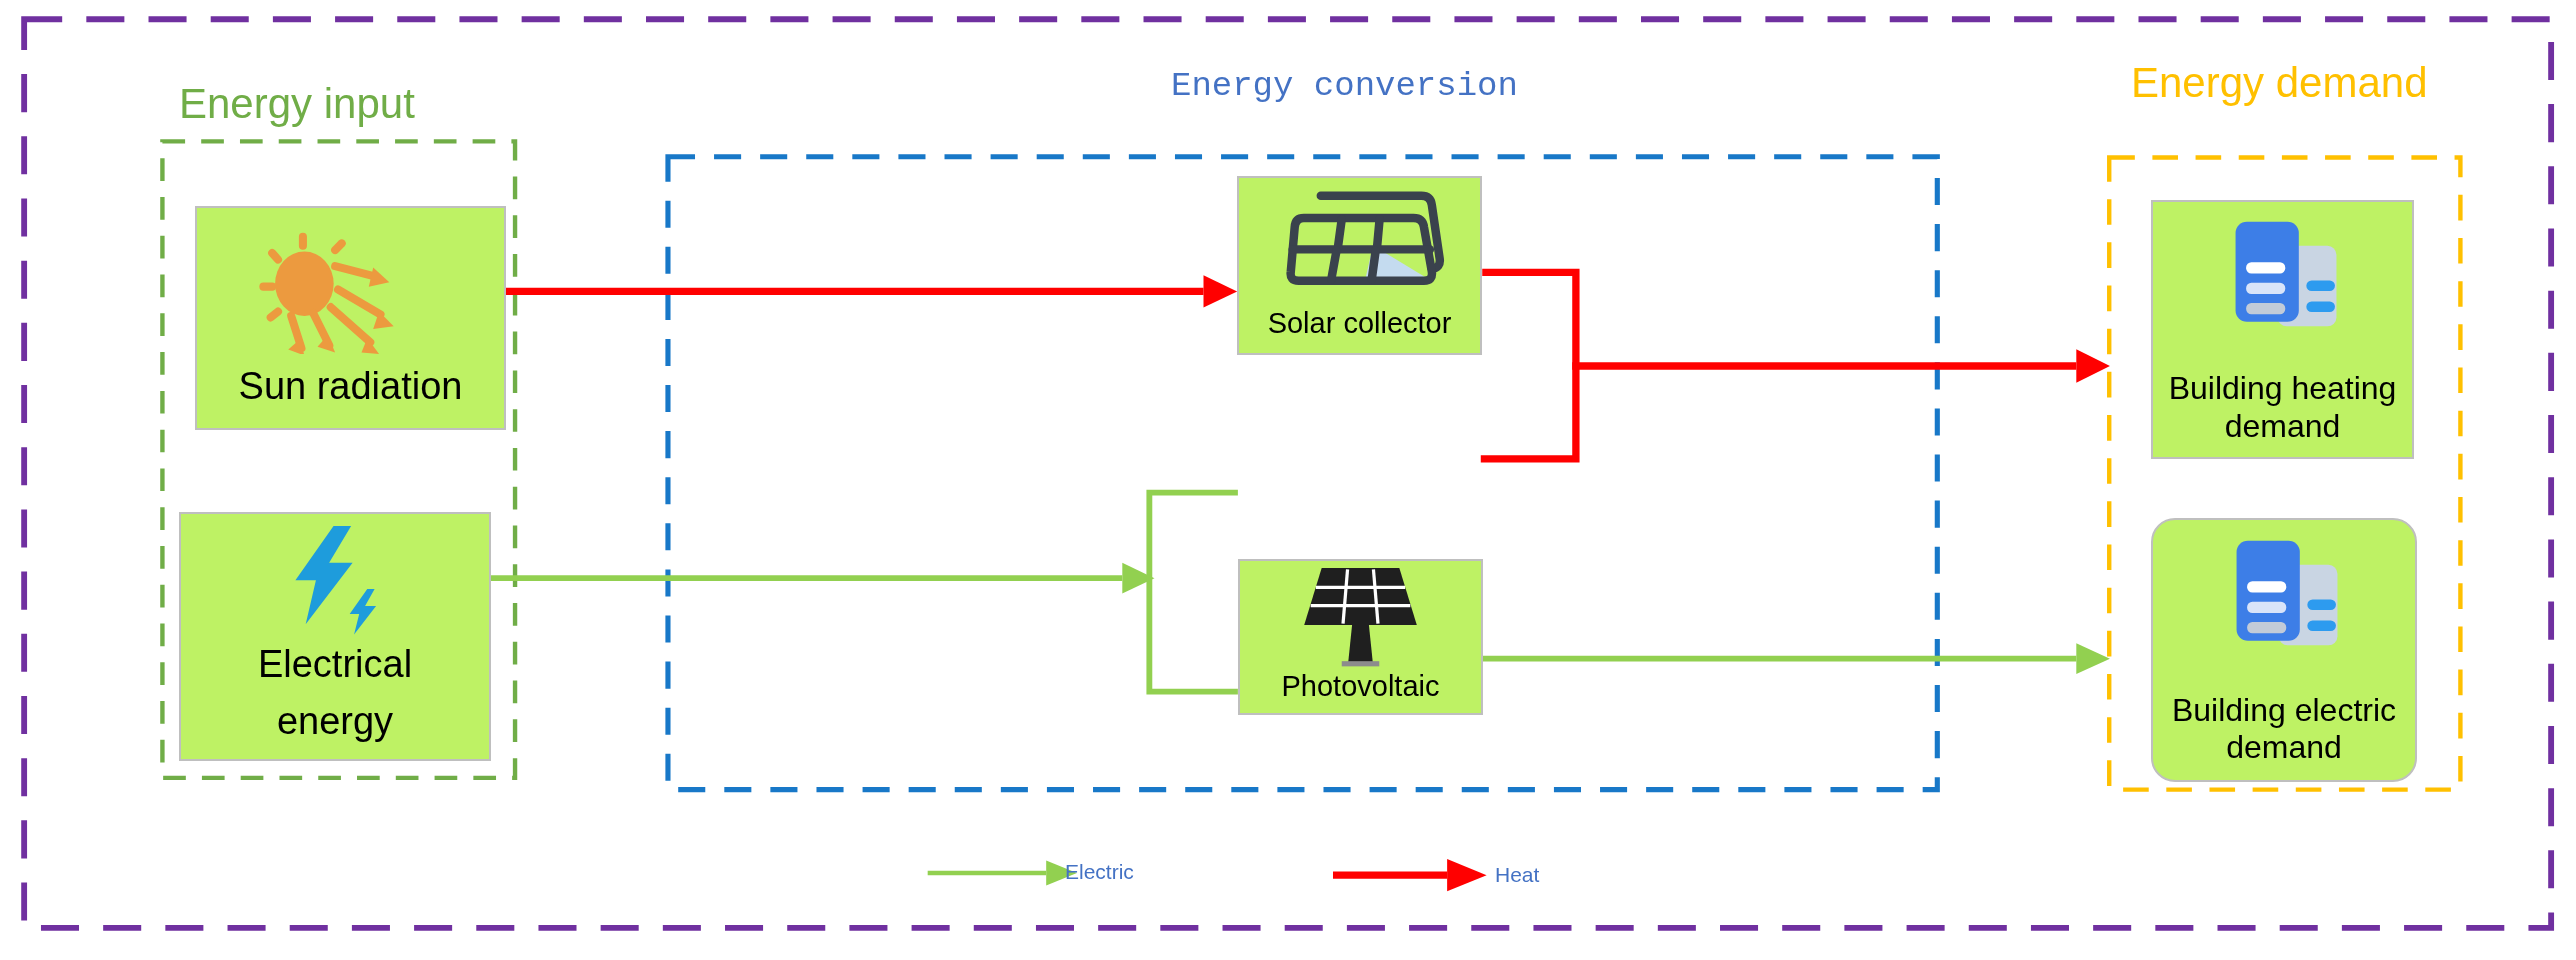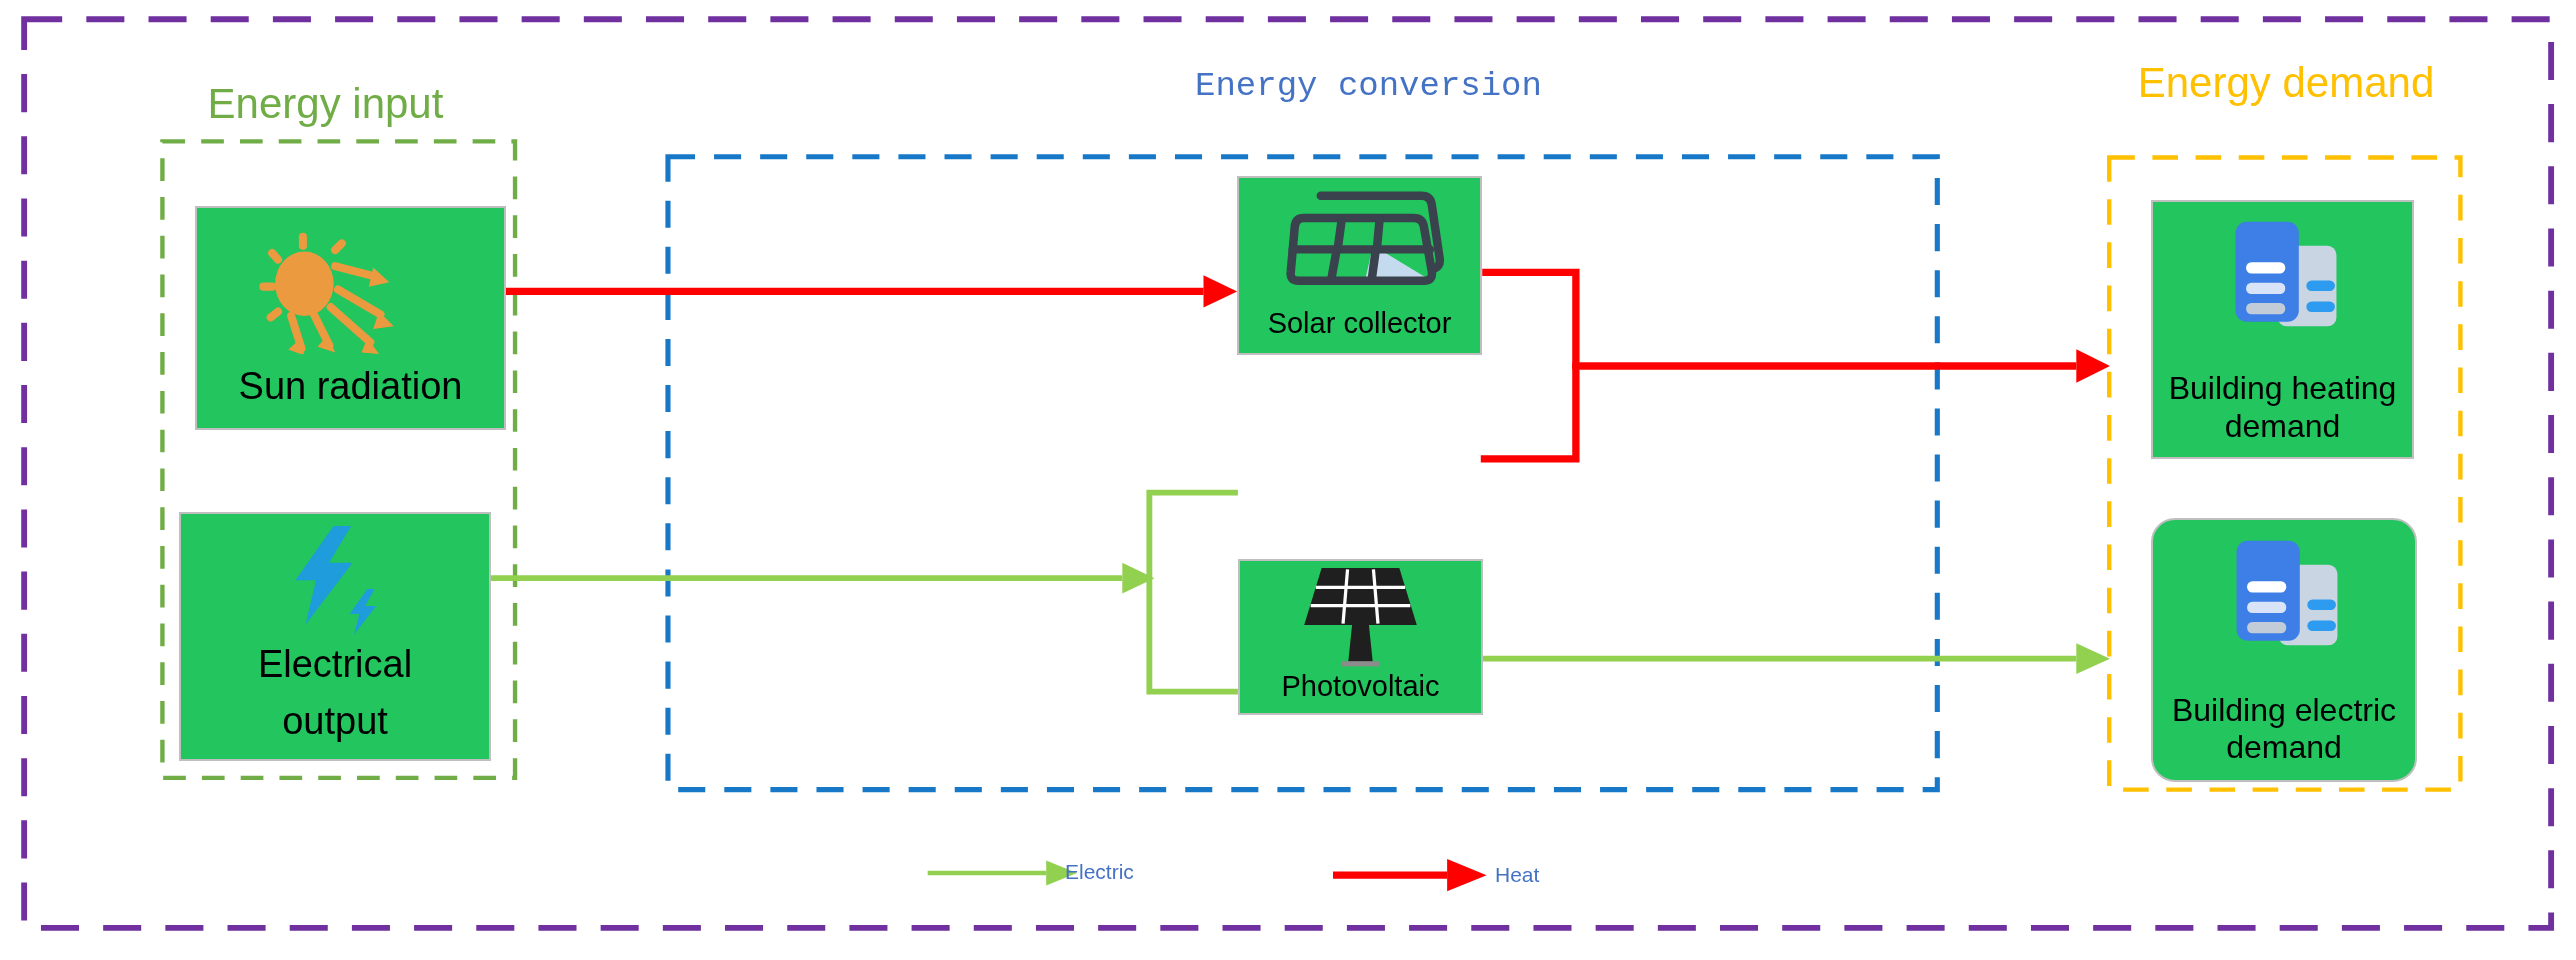--- a/index.html
+++ b/index.html
@@ -28,28 +28,28 @@
   .rect-input{fill:none;stroke:var(--input-green);stroke-width:6;stroke-dasharray:31 22;}
   .rect-conversion{fill:none;stroke:var(--conversion-blue-dash);stroke-width:7;stroke-dasharray:37 26;}
   .rect-output{fill:none;stroke:var(--output-yellow);stroke-width:6;stroke-dasharray:35 24;}
 
   .flow-red{fill:none;stroke:var(--heat-red);stroke-width:10;}
   .flow-green{fill:none;stroke:var(--electric-green);stroke-width:8;}
   .head-red{fill:var(--heat-red);stroke:none;}
   .head-green{fill:var(--electric-green);stroke:none;}
 
   
-  .title{position:absolute;text-align:center;font-weight:400;letter-spacing:0px;white-space:nowrap;}
+  .title{position:absolute;text-align:left;font-weight:400;letter-spacing:0px;white-space:nowrap;}
   .title.input{left:179px;top:80px;width:293px;font-size:42px;color:var(--input-green);}
   .title.conversion{left:1171px;top:67px;width:395px;font-size:34px;color:var(--conversion-blue-title);font-family:Liberation Mono, monospace;}
   .title.output{left:2131px;top:59px;width:310px;font-size:42px;color:var(--output-yellow);}
 
   
   .node{
-    position:absolute;background:#22c55e;border:2.2px solid var(--box-border);
+    position:absolute;background:#bef264;border:2.2px solid var(--box-border);
     box-sizing:border-box;display:flex;flex-direction:column;
     align-items:center;justify-content:space-between;
   }
   .node .label{color:#000;text-align:center;line-height:1.18;}
 
   .node.sun{left:195px;top:206px;width:311px;height:224px;padding:23px 0 19px 0;}
   .node.sun .label{font-size:38px;}
   .node.electrical{left:179px;top:512px;width:312px;height:249px;padding:11.7px 0 8.8px 0;}
   .node.electrical .label{font-size:38px;line-height:1.5;width:249px;}
   .node.solar{left:1237px;top:176px;width:245px;height:179px;padding:10.2px 0 13px 0;}
@@ -149,21 +149,21 @@
       </g>
     </svg>
     <div class="label">Sun radiation</div>
   </div>
 
   <div class="node electrical">
     <svg width="88" height="110" viewBox="0 0 120 150">
       <polygon class="bolt-blue" points="58,0 6,74 34,74 20,134 84,50 52,50 82,0"></polygon>
       <polygon class="bolt-blue" points="104,86 80,120 93,120 86,148 116,109 101,109 114,86"></polygon>
     </svg>
-    <div class="label">Electrical output</div>
+    <div class="label">Electrical energy</div>
   </div>
 
   <div class="node solar">
     <svg width="176" height="111" viewBox="0 0 260 170">
       <polygon class="collector-glass" points="150,88 236,140 138,140"></polygon>
       <path class="collector-stroke" d="M70 12 H224 Q238 12 240 26 L252 108 Q254 122 240 124"></path>
       <path class="collector-stroke" d="M44 46 H212 Q226 46 228 60 L240 128 Q242 142 228 142 H36 Q22 142 24 128 L30 60 Q31 46 44 46 Z"></path>
       <path class="collector-stroke" d="M27 94 H237"></path>
       <path class="collector-stroke" d="M102 48 L96 92"></path>
       <path class="collector-stroke" d="M160 48 L156 92"></path>

